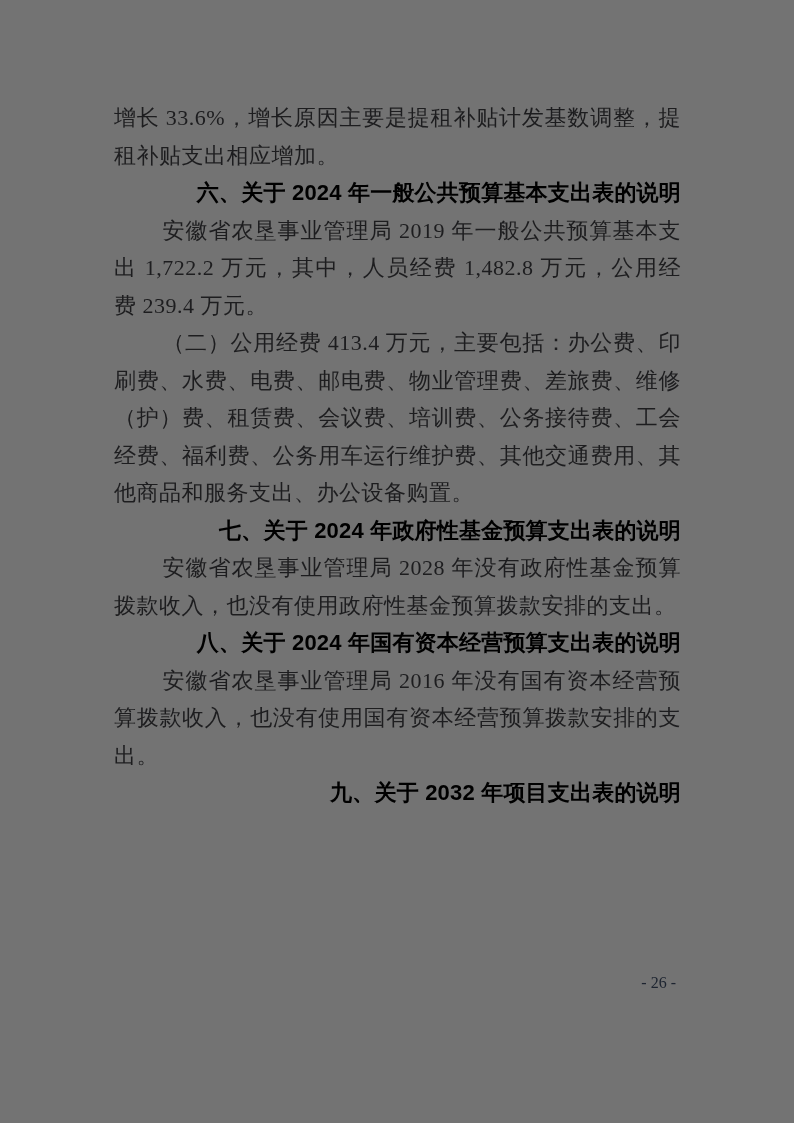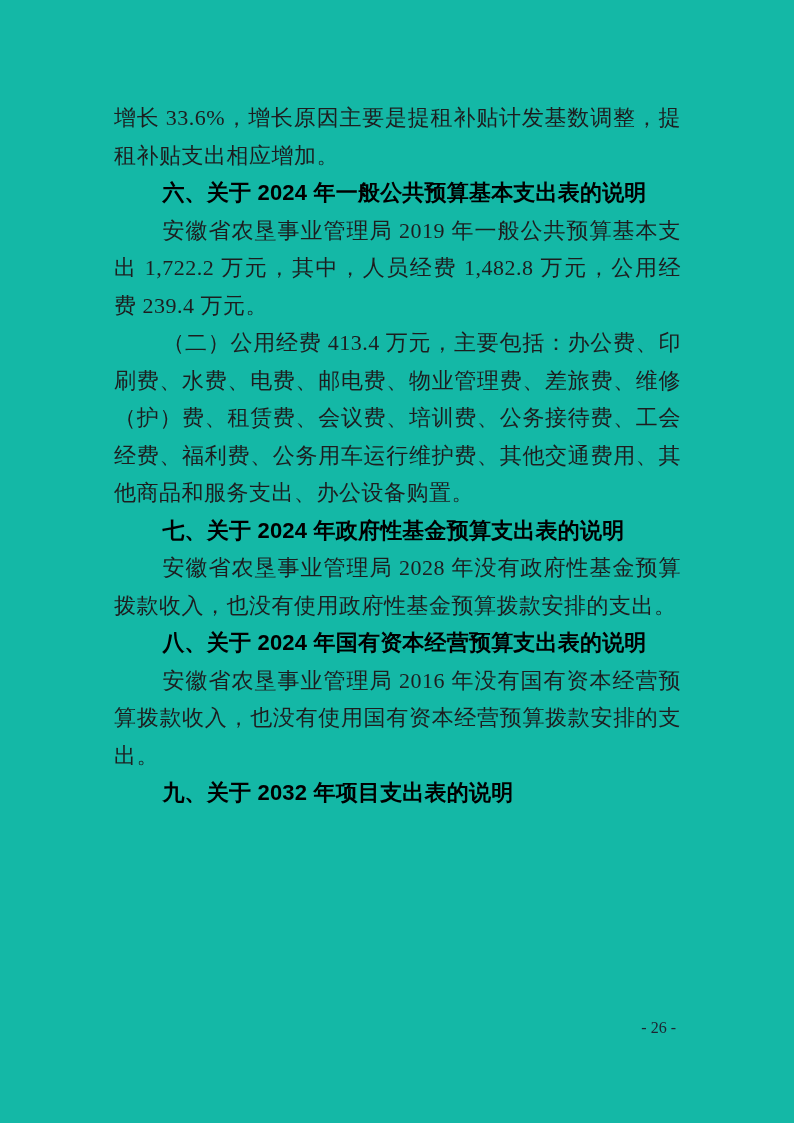--- a/index.html
+++ b/index.html
@@ -11,21 +11,21 @@
     height: 1123px;
     background: #ffffff;
     position: relative;
     font-family: "Liberation Serif", "DejaVu Serif", serif;
   }
   .page {
     position: absolute;
     left: 0; top: 0;
     width: 794px;
     height: 1123px;
-    background: #14b8a6;
+    background: #737373;
     overflow: hidden;
   }
   .doc-content {
     position: absolute;
     left: 114px;
     top: 99px;
     width: 567px;
     font-size: 22px;
     line-height: 37.5px;
     color: #1d1d1f;
@@ -38,26 +38,26 @@
     padding: 0;
     text-indent: 2.2em;
   }
   .doc-content p.no-indent {
     text-indent: 0;
   }
   .doc-content p.heading {
     font-family: "Liberation Sans", "DejaVu Sans", sans-serif;
     font-weight: 700;
     color: #000000;
-    text-align: left;
+    text-align: right;
     letter-spacing: 0.2px;
   }
   .page-footer {
     position: absolute;
-    top: 1018px;
+    top: 973px;
     right: 118px;
     font-size: 16px;
     line-height: 20px;
     color: #1d2430;
     font-family: "Liberation Serif", "DejaVu Serif", serif;
   }
 </style>
 </head>
 <body>
 

